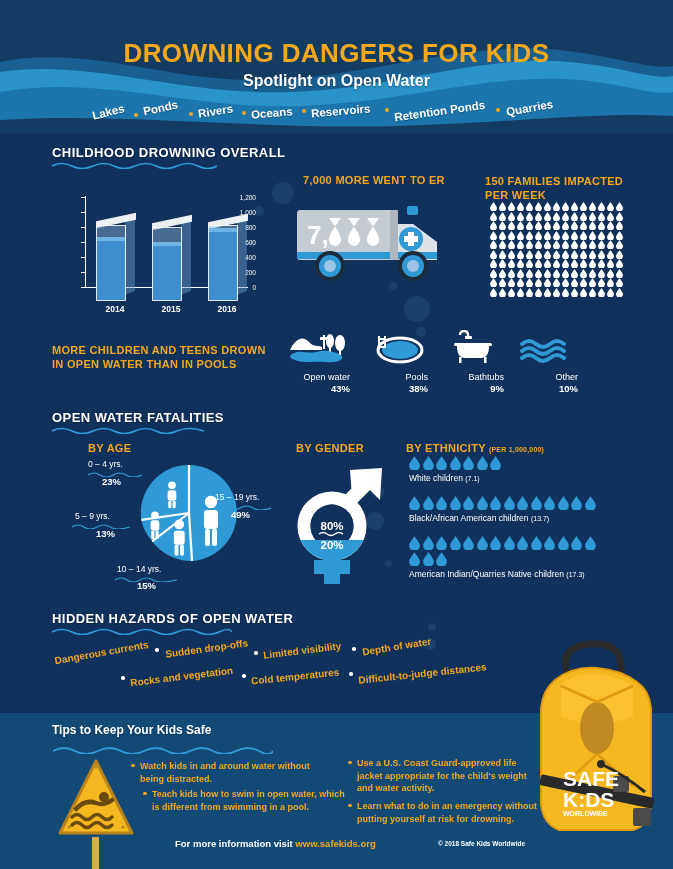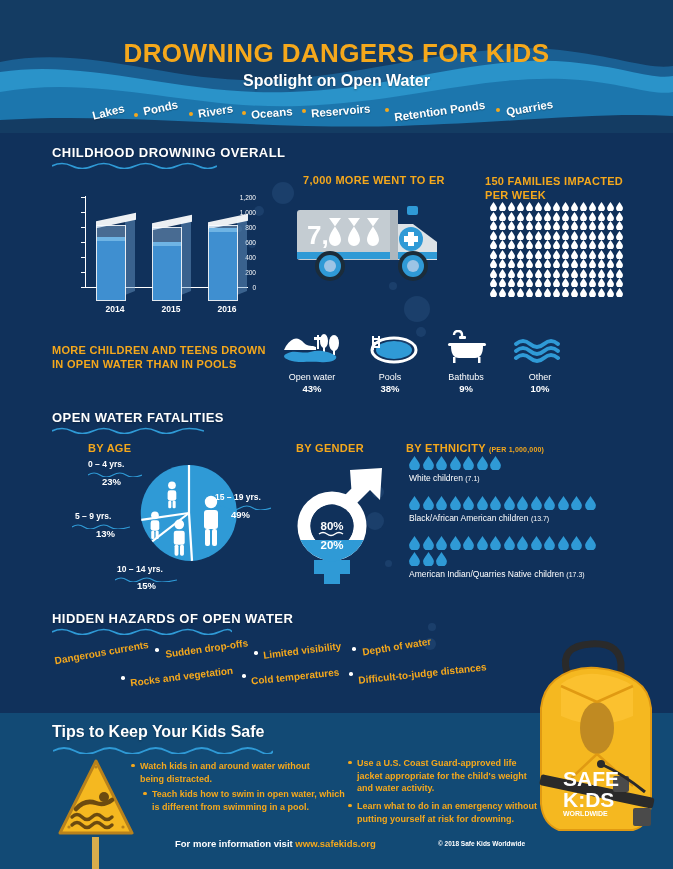--- a/index.html
+++ b/index.html
@@ -58,40 +58,40 @@
              border: 1px solid rgba(255,255,255,.85); }
   .g-side  { position: absolute; background: rgba(110,160,205,.45); }
   .g-water { position: absolute; left: 1px; bottom: 1px; width: 28px; background: #3f8fd0; }
   .g-watertop { position: absolute; left: 1px; width: 28px; height: 4px; background: #6fb4e4; }
   .g-top-ell { position: absolute; background: #ffffff; }
 
   
   .dgrid { position: absolute; display: grid; grid-template-columns: repeat(15, 9px); gap: 0; }
 
   
-  .cause { position: absolute; width: 76px; text-align: center; }
+  .cause { position: absolute; width: 76px; text-align: right; }
   .cause-lab { font-size: 9px; color: #fff; margin-top: 2px; }
   .cause-pct { font-size: 9.5px; font-weight: bold; color: #fff; margin-top: 1px; }
 
   
-  .pie-lab { position: absolute; font-size: 8.5px; font-weight: bold; color: #fff; white-space: nowrap; }
+  .pie-lab { position: absolute; font-size: 8.5px; font-weight: normal; color: #fff; white-space: nowrap; }
   .pie-pct { position: absolute; font-size: 9.5px; font-weight: bold; color: #fff; white-space: nowrap; }
 
   
   .eth-row { position: absolute; }
   .eth-lab { font-size: 8.5px; color: #fff; white-space: nowrap; }
   .eth-val { font-size: 7px; }
 
   
   .hz { position: absolute; font-size: 10px; font-weight: bold; color: #f5a81c; white-space: nowrap; }
   .hzdot { position: absolute; width: 3.5px; height: 3.5px; border-radius: 50%; background: #ffffff; }
 
   
   .tips { position: absolute; left: 0; top: 713px; width: 673px; height: 156px; background: #124a75; }
-  .tips-title { position: absolute; left: 52px; top: 723px; font-size: 16px; font-weight: bold; color: #fff;
+  .tips-title { position: absolute; left: 52px; top: 723px; font-size: 12px; font-weight: bold; color: #fff;
                 text-shadow: 0 1px 2px rgba(0,0,0,.3); }
   .tip { position: absolute; font-size: 9px; font-weight: bold; color: #f5a81c; line-height: 12.5px; }
   .tip .bullet { position: absolute; left: -9px; top: 3.5px; width: 3.5px; height: 3.5px; border-radius: 50%; background: #f5a81c; }
   .more { position: absolute; left: 175px; top: 838px; font-size: 9.5px; font-weight: bold; color: #ffffff; }
   .more a { color: #f5a81c; text-decoration: none; }
   .copy { position: absolute; left: 438px; top: 840px; font-size: 6.5px; font-weight: bold; color: #ffffff; }
 </style>
 </head>
 <body>
 

